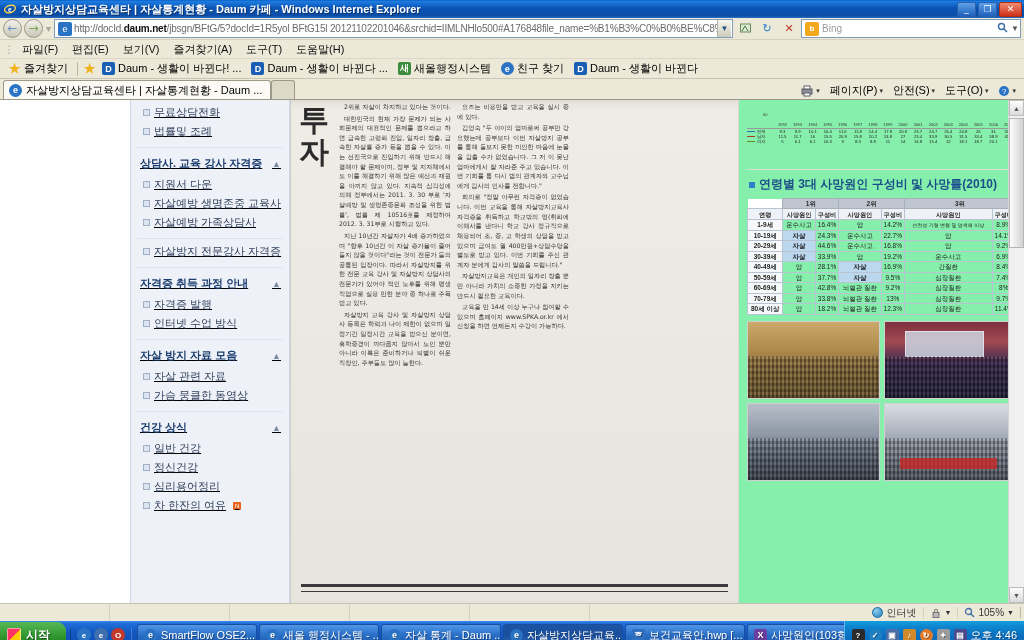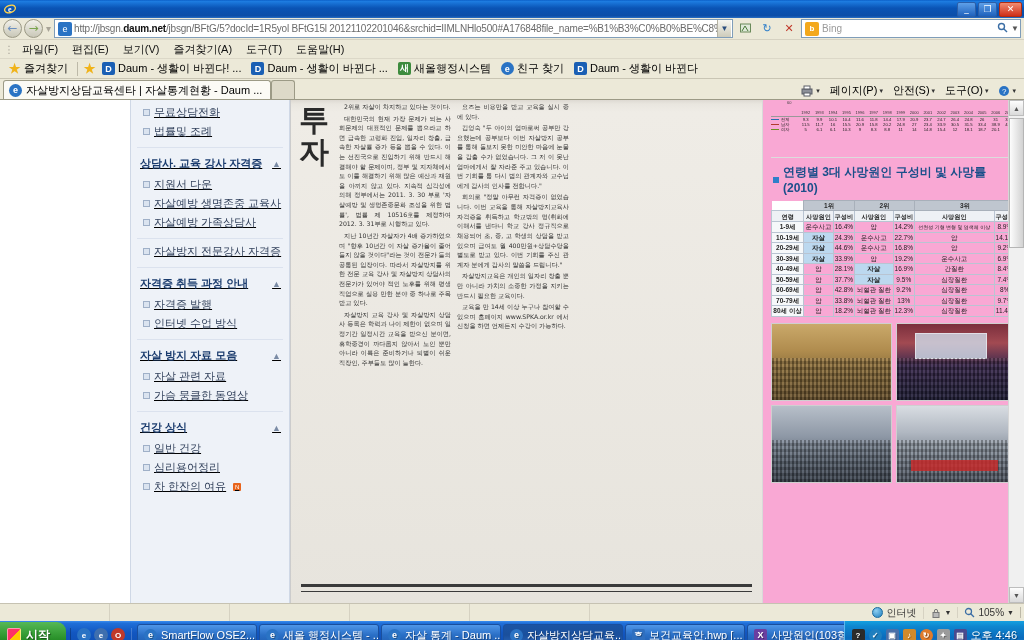--- a/index.html
+++ b/index.html
@@ -233,22 +233,22 @@
     position: absolute; left: 10px; right: 10px; bottom: 16px;
     height: 3px; background: #3a3a3a;
   }
   .scan-rule2 {
     position: absolute; left: 10px; right: 10px; bottom: 11px;
     height: 1px; background: #3a3a3a;
   }
 
   
   .rightpanel {
-    width: 262px; flex: 0 0 auto;
-    background: #f9a8d4; padding: 0 8px;
+    width: 286px; flex: 0 0 auto;
+    background: #86efac; padding: 12px 8px;
     border-left: 1px solid #d9d9d9;
     overflow: hidden;
   }
   .minichart {
     height: 58px; position: relative;
     border-bottom: 1px solid #dcdcdc; margin-bottom: 4px;
     overflow: hidden;
   }
   .mc-rows { position: absolute; left: 0; top: 10px; right: 0; }
   .mc-head {
@@ -396,34 +396,35 @@
 </head>
 <body>
 
 <div class="titlebar">
   <span class="tb-icon">
     <svg width="12" height="12" viewBox="0 0 12 12">
         <ellipse cx="6" cy="6" rx="5.5" ry="3.6" fill="none" stroke="#ffd24a" stroke-width="1.4" transform="rotate(-20 6 6)"></ellipse>
         <text x="4" y="9" font-size="8" fill="#ffffff" font-family="serif">e</text>
       </svg>
   </span>
+  <span class="tb-text">자살방지상담교육센타 | 자살통계현황 - Daum 카페 - Windows Internet Explorer</span>
   <div class="tb-buttons">
     <div class="tb-btn">_</div>
     <div class="tb-btn">❐</div>
     <div class="tb-btn close">✕</div>
   </div>
 </div>
 
 <div class="addrbar">
   <div class="navbtn">←</div>
   <div class="navbtn fwd">→</div>
   <span class="navsep">▾</span>
   <div class="urlbox">
     <span class="url-fav">e</span>
-    <span class="url-text"><span>http://jbsgn.</span><b>daum.net</b><span>/jbsgn/BFtG/5?docId=1R5yol BFtG15l 20121102201046&amp;srchid=IIMLNHlo500#A176848file_name=%B1%B3%C0%B0%BE%C8%B3%BB02.jpg</span></span>
+    <span class="url-text"><span>http://docId.</span><b>daum.net</b><span>/jbsgn/BFtG/5?docId=1R5yol BFtG15l 20121102201046&amp;srchid=IIMLNHlo500#A176848file_name=%B1%B3%C0%B0%BE%C8%B3%BB02.jpg</span></span>
     <span class="url-drop">▼</span>
   </div>
   <div class="iconbtn">
     <svg width="13" height="13" viewBox="0 0 13 13">
         <rect x="1.5" y="2" width="10" height="8" fill="#dfe9d8" stroke="#6a8a5a"></rect>
         <path d="M3 9 L6 4 L9 9" fill="none" stroke="#4a7a3a"></path>
       </svg>
   </div>
   <div class="iconbtn refresh">↻</div>
   <div class="iconbtn stop">✕</div>
@@ -590,20 +591,24 @@
     </div>
 
     <div class="sb-group">
       <div class="sb-head">
         <span>건강 상식</span>
         <span class="chev">▲</span>
       </div>
       <div class="sb-item">
         <span class="sb-bullet"></span>
         <span class="lbl">일반 건강</span>
+      </div>
+      <div class="sb-item">
+        <span class="sb-bullet"></span>
+        <span class="lbl">정신건강</span>
       </div>
       <div class="sb-item">
         <span class="sb-bullet"></span>
         <span class="lbl">심리용어정리</span>
       </div>
       <div class="sb-item">
         <span class="sb-bullet"></span>
         <span class="lbl">차 한잔의 여유</span>
         <span class="newdot">N</span>
       </div>

